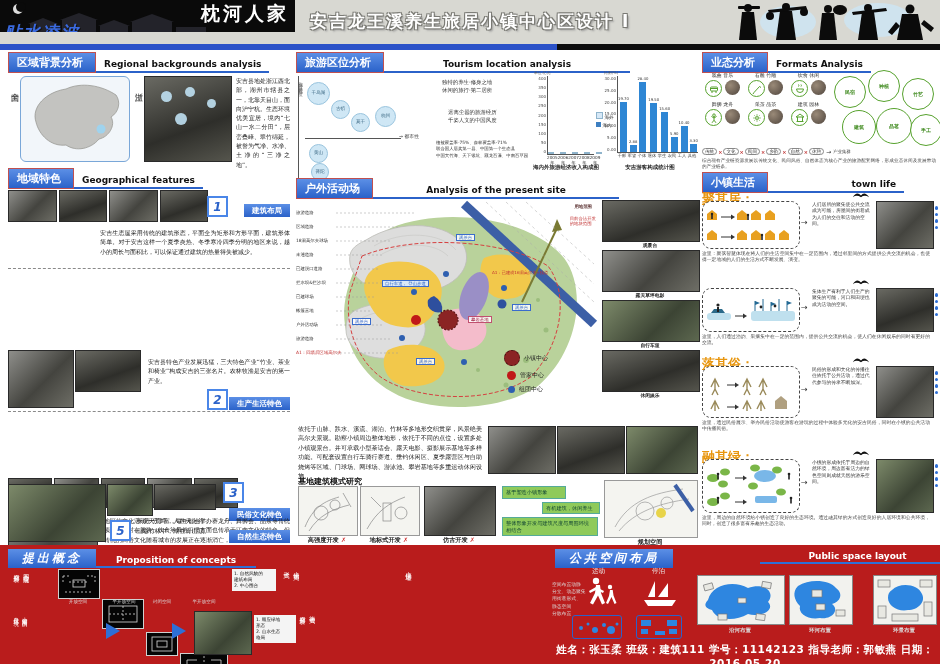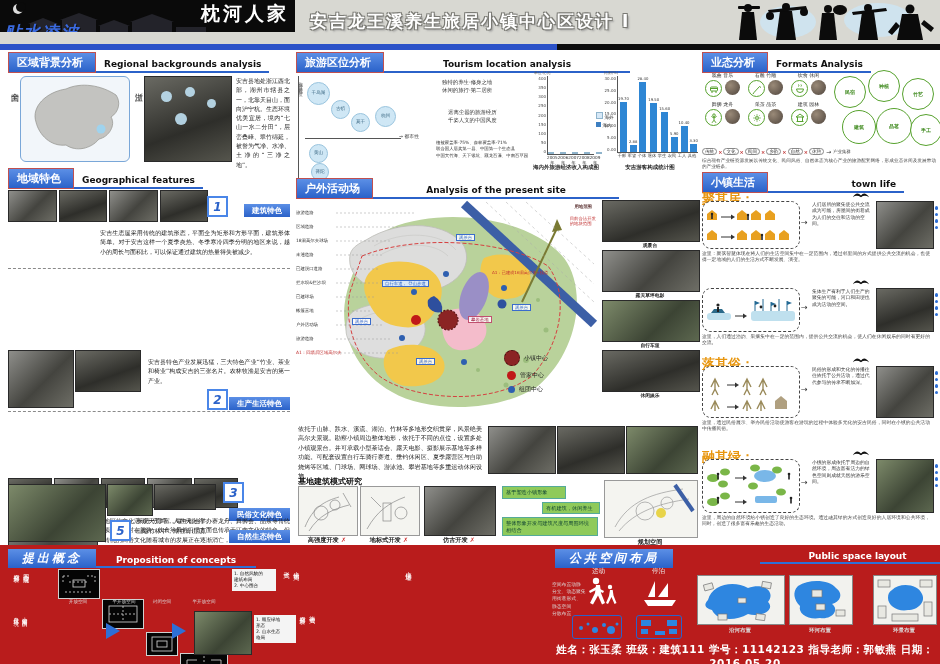--- a/index.html
+++ b/index.html
@@ -179,21 +179,21 @@
     <div class="feat abs" style="left:0;top:138px;width:282px;height:78px">
       <div class="pstrip abs" style="left:0;top:0;width:200px;height:32px">
         <div class="ph"></div>
           <div class="ph2"></div>
           <div class="ph"></div>
           <div class="ph2"></div>
       </div>
       <div class="abs" style="right:62px;top:6px">
           <div class="badge">1</div>
         </div>
-      <div class="abs" style="right:0;top:8px"><span class="flabel">建筑特色</span></div>
+      <div class="abs" style="right:0;top:8px"><span class="flabel">建筑布局</span></div>
       <div class="ftext abs" style="left:92px;top:38px;width:190px">安吉生态屋采用传统的建筑形态，平面全为矩形和方形平面，建筑形体简单。对于安吉这样一个夏季炎热、冬季寒冷四季分明的地区来说，越小的周长与面积比，可以保证通过建筑的热量得失被减少。</div>
     </div>
 
     <div class="feat abs" style="left:0;top:216px;width:282px;height:64px">
       <div class="abs ph" style="left:0;top:3px;width:64px;height:56px"></div>
       <div class="abs ph2" style="left:67px;top:3px;width:64px;height:40px"></div>
       <div class="ftext abs" style="left:140px;top:10px;width:142px">安吉县特色产业发展迅猛，三大特色产业“竹业、茶业和椅业”构成安吉的三张名片。农林牧渔是安吉的第一产业。</div>
       <div class="abs" style="right:62px;top:42px">
           <div class="badge">2</div>
         </div>

